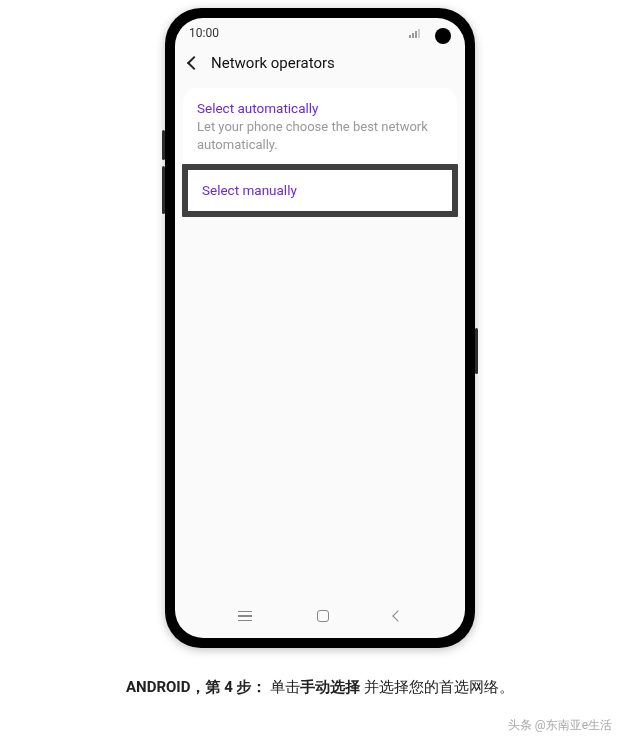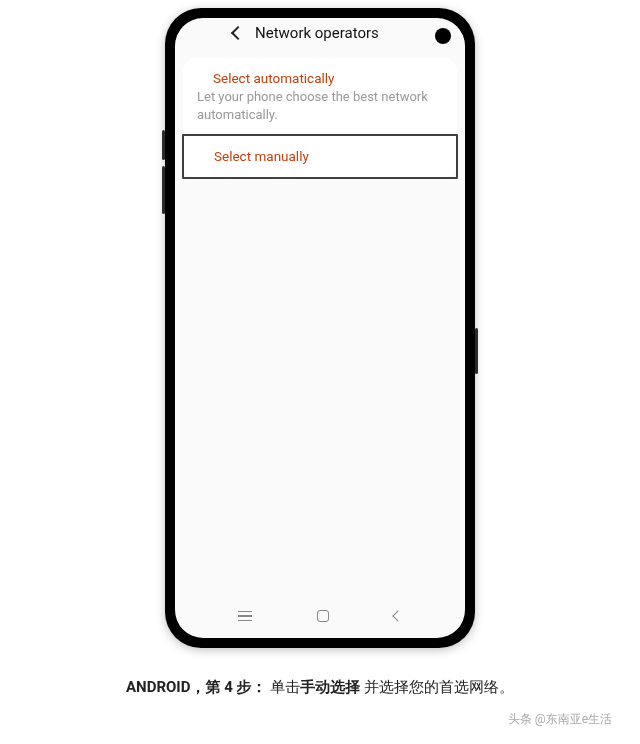--- a/index.html
+++ b/index.html
@@ -68,21 +68,20 @@
     .signal-icon span { width: 2px; background: #999; }
     .signal-icon span:nth-child(1){height:3px}
     .signal-icon span:nth-child(2){height:5px}
     .signal-icon span:nth-child(3){height:7px}
     .signal-icon span:nth-child(4){height:9px; background:#ccc}
     .header {
       display: flex;
       align-items: center;
       padding: 6px 14px 16px 14px;
       gap: 12px;
-      margin-left: 44px;
     }
     .back-chevron {
       width: 10px; height: 10px;
       border-left: 2px solid #222;
       border-bottom: 2px solid #222;
       transform: rotate(45deg);
     }
     .header-title {
       font-size: 15px;
       color: #111;
@@ -92,32 +91,31 @@
       margin: 0 8px;
       background: #fff;
       border-radius: 14px;
       overflow: visible;
     }
     .setting-item {
       padding: 12px 14px 11px 14px;
     }
     .setting-title {
       font-size: 13.5px;
-      color: #c2410c;
+      color: #6d28d9;
       margin-bottom: 2px;
-      margin-left: 16px;
     }
     .setting-subtitle {
       font-size: 13px;
       color: #999;
       line-height: 1.35;
     }
     .divider { height: 1px; background: #eee; margin: 0 14px; }
     .highlight-box {
-      border: 2px solid #404040;
+      border: 6px solid #404040;
       border-radius: 1px;
       margin: -1px -1px;
     }
     .content-fill { flex: 1; }
     .nav-bar {
       height: 40px;
       display: flex;
       align-items: center;
       justify-content: space-around;
       padding: 0 30px 4px 30px;
@@ -135,35 +133,45 @@
       margin-top: 30px;
       width: 100%;
       text-align: center;
       font-size: 15px;
       color: #222;
     }
     .caption-block .bold { font-weight: 700; text-align: right; }
     .watermark {
       position: absolute;
       right: 28px;
-      bottom: 16px;
+      bottom: 10px;
       font-size: 12px;
       color: #aaa;
     }
   </style>
 </head>
 <body>
 
 <div class="phone-frame">
   <div class="side-btn left-top"></div>
   <div class="side-btn left-bottom"></div>
   <div class="side-btn right"></div>
   <div class="screen">
     <div class="punch-hole"></div>
 
+    <div class="status-bar">
+      <span class="status-time">10:00</span>
+      <span class="status-gap"></span>
+      <span class="signal-icon">
+        <span></span>
+          <span></span>
+          <span></span>
+          <span></span>
+      </span>
+    </div>
 
     <div class="header">
       <div class="back-chevron"></div>
       <div class="header-title">Network operators</div>
     </div>
 
     <div class="settings-card">
       <div class="setting-item">
         <div class="setting-title">Select automatically</div>
         <div class="setting-subtitle">Let your phone choose the best network automatically.</div>

